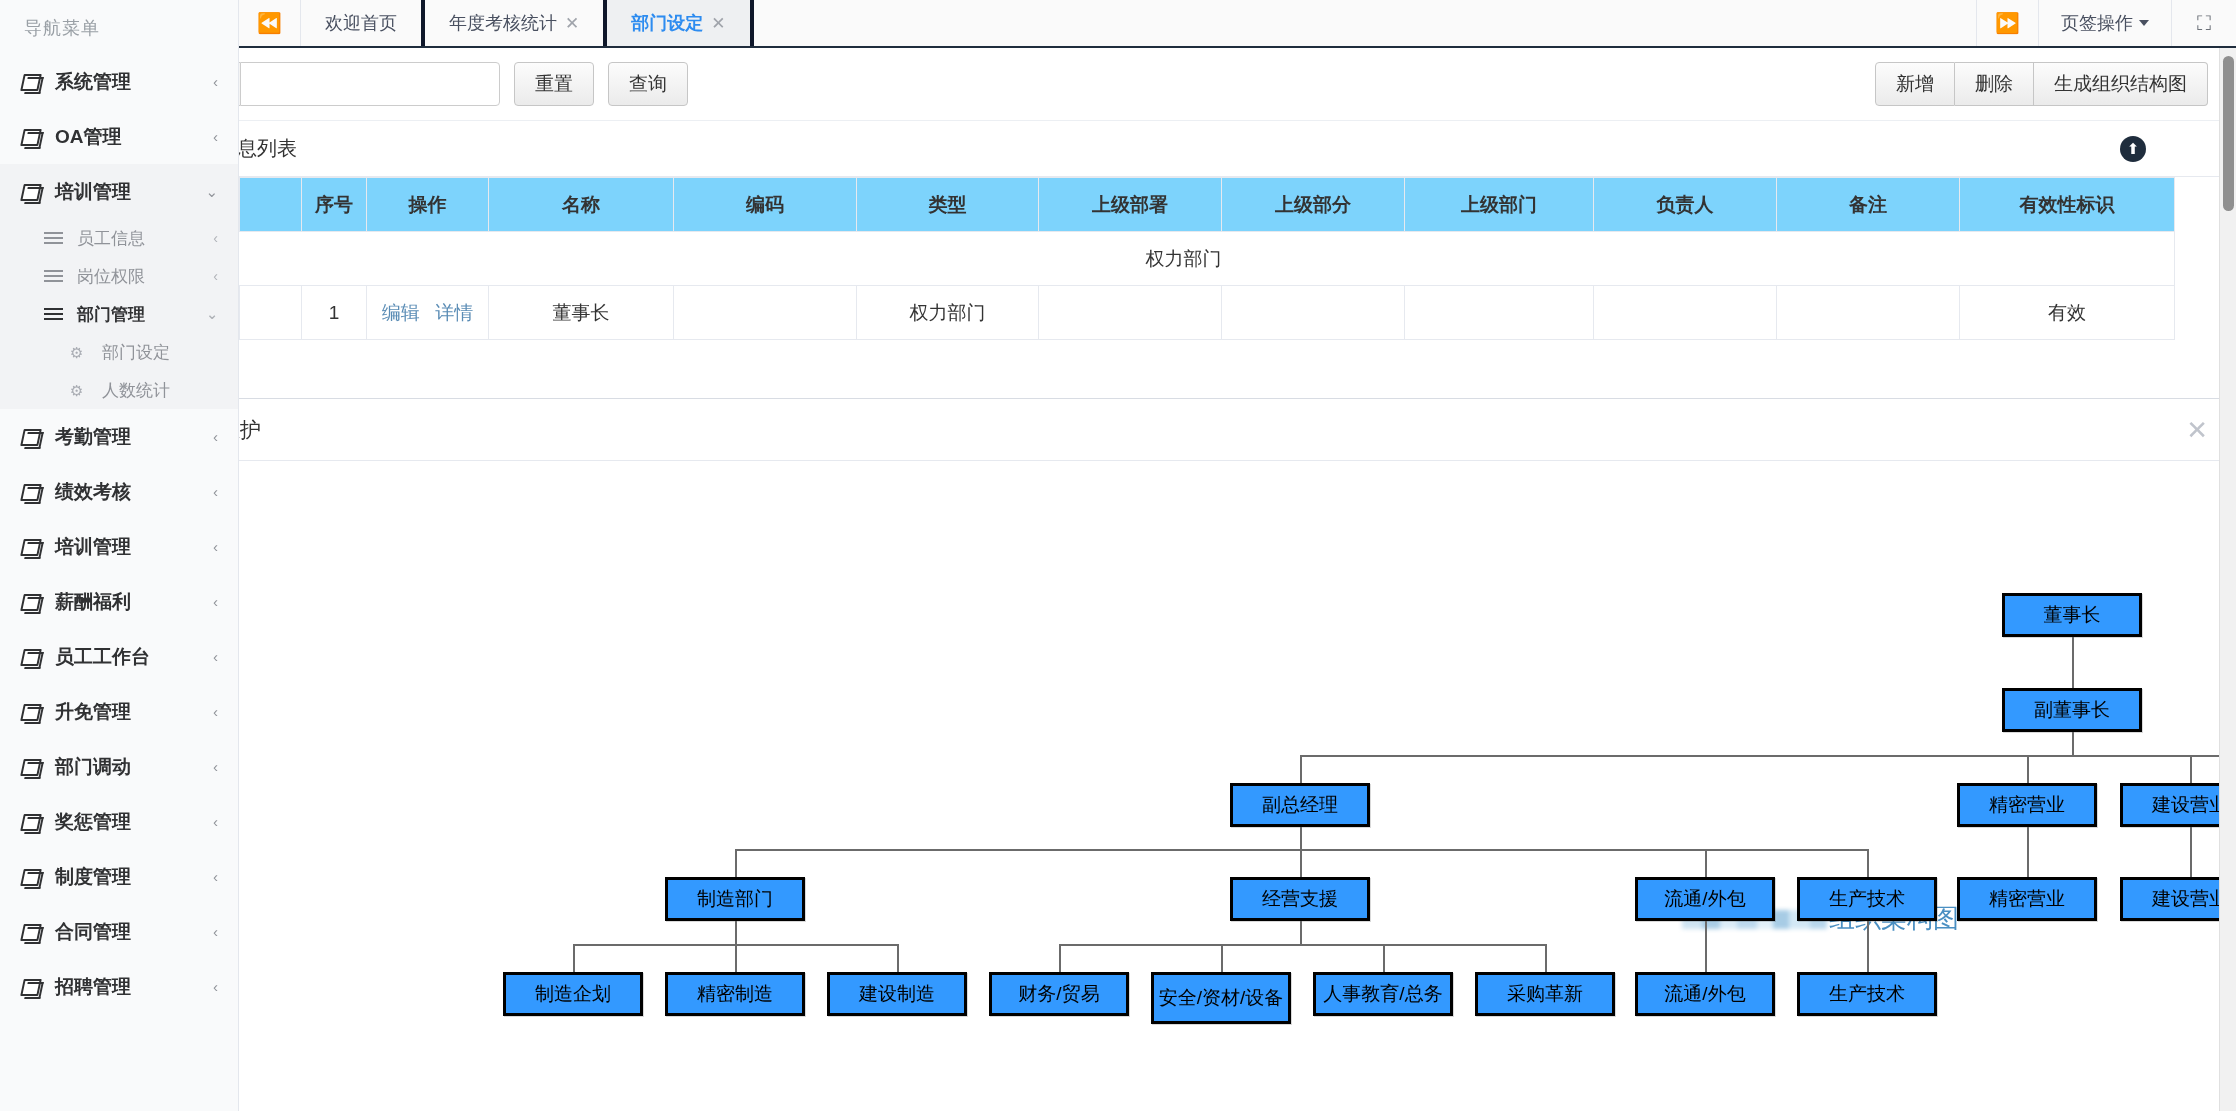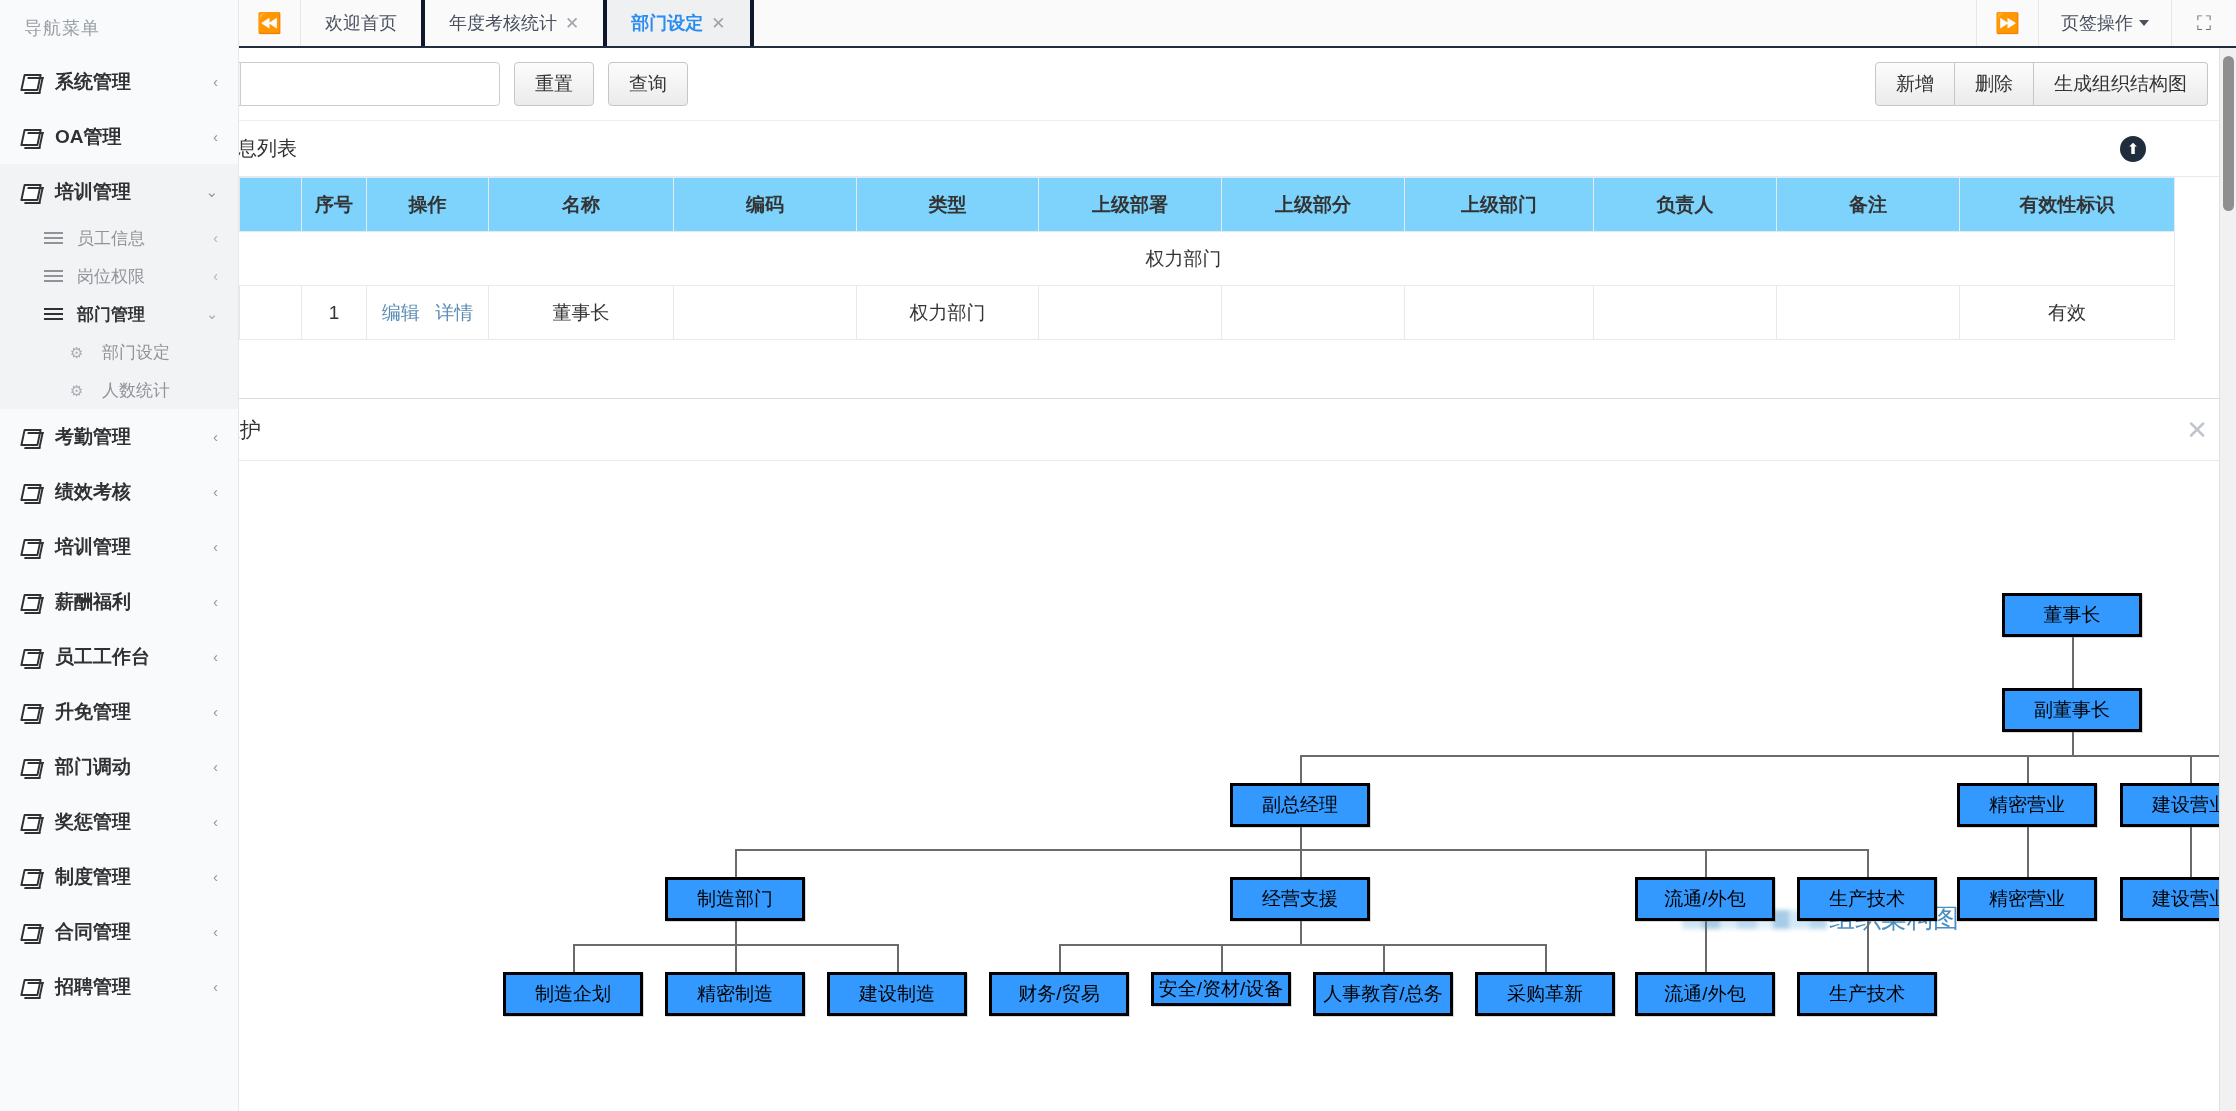--- a/index.html
+++ b/index.html
@@ -506,21 +506,21 @@
             <div class="node" style="left:426px;top:416px;width:140px;height:44px;">制造部门</div>
             <div class="node" style="left:991px;top:416px;width:140px;height:44px;">经营支援</div>
             <div class="node" style="left:1396px;top:416px;width:140px;height:44px;">流通/外包</div>
             <div class="node" style="left:1558px;top:416px;width:140px;height:44px;">生产技术</div>
             <div class="node" style="left:1718px;top:416px;width:140px;height:44px;">精密营业</div>
             <div class="node" style="left:1881px;top:416px;width:140px;height:44px;">建设营业</div>
             <div class="node" style="left:264px;top:511px;width:140px;height:44px;">制造企划</div>
             <div class="node" style="left:426px;top:511px;width:140px;height:44px;">精密制造</div>
             <div class="node" style="left:588px;top:511px;width:140px;height:44px;">建设制造</div>
             <div class="node" style="left:750px;top:511px;width:140px;height:44px;">财务/贸易</div>
-            <div class="node" style="left:912px;top:511px;width:140px;height:34px;">安全/资材/设备</div>
+            <div class="node" style="left:912px;top:511px;width:140px;height:52px;">安全/资材/设备</div>
             <div class="node" style="left:1074px;top:511px;width:140px;height:44px;">人事教育/总务</div>
             <div class="node" style="left:1236px;top:511px;width:140px;height:44px;">采购革新</div>
             <div class="node" style="left:1396px;top:511px;width:140px;height:44px;">流通/外包</div>
             <div class="node" style="left:1558px;top:511px;width:140px;height:44px;">生产技术</div>
             <div class="edge v" style="left:1833px;top:176px;height:51px;"></div>
             <div class="edge v" style="left:1833px;top:271px;height:23px;"></div>
             <div class="edge h" style="left:1061px;top:294px;width:1216px;"></div>
             <div class="edge v" style="left:1061px;top:294px;height:28px;"></div>
             <div class="edge v" style="left:1788px;top:294px;height:28px;"></div>
             <div class="edge v" style="left:1951px;top:294px;height:28px;"></div>

